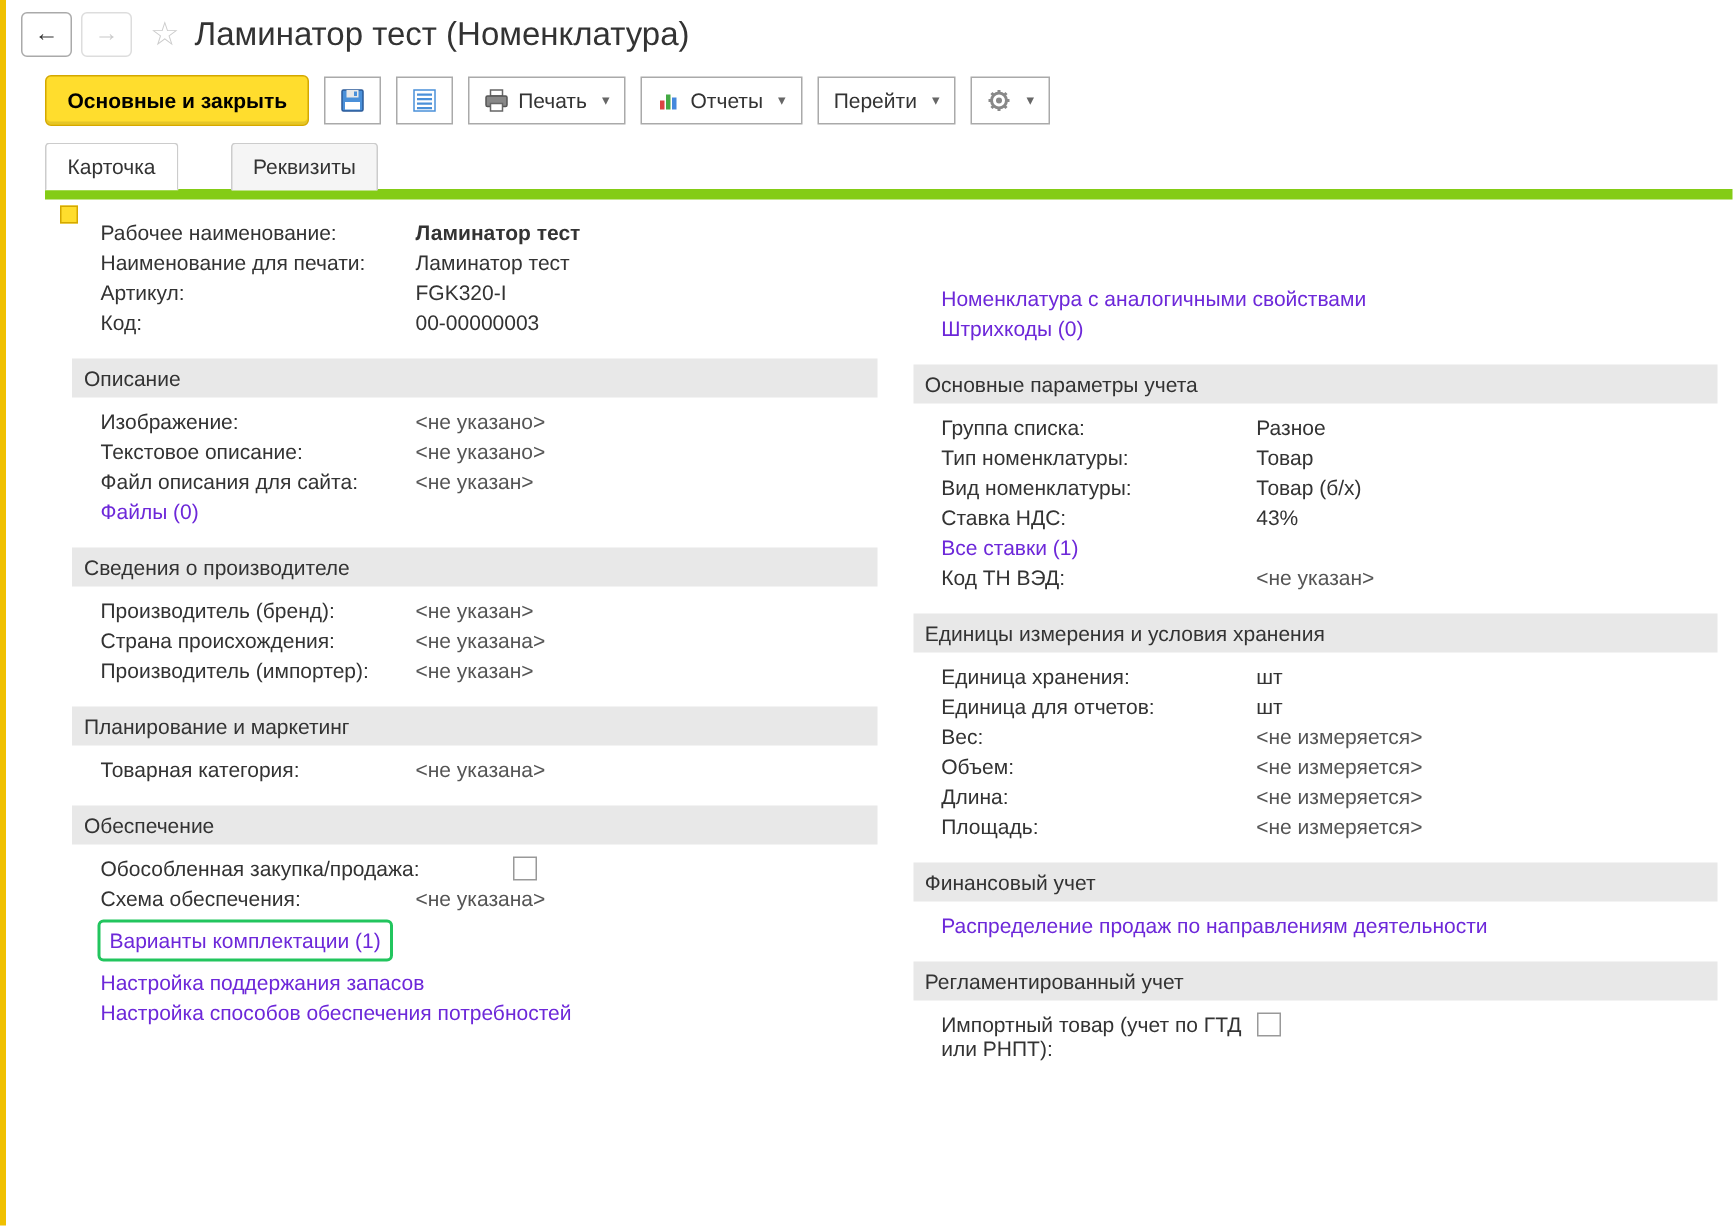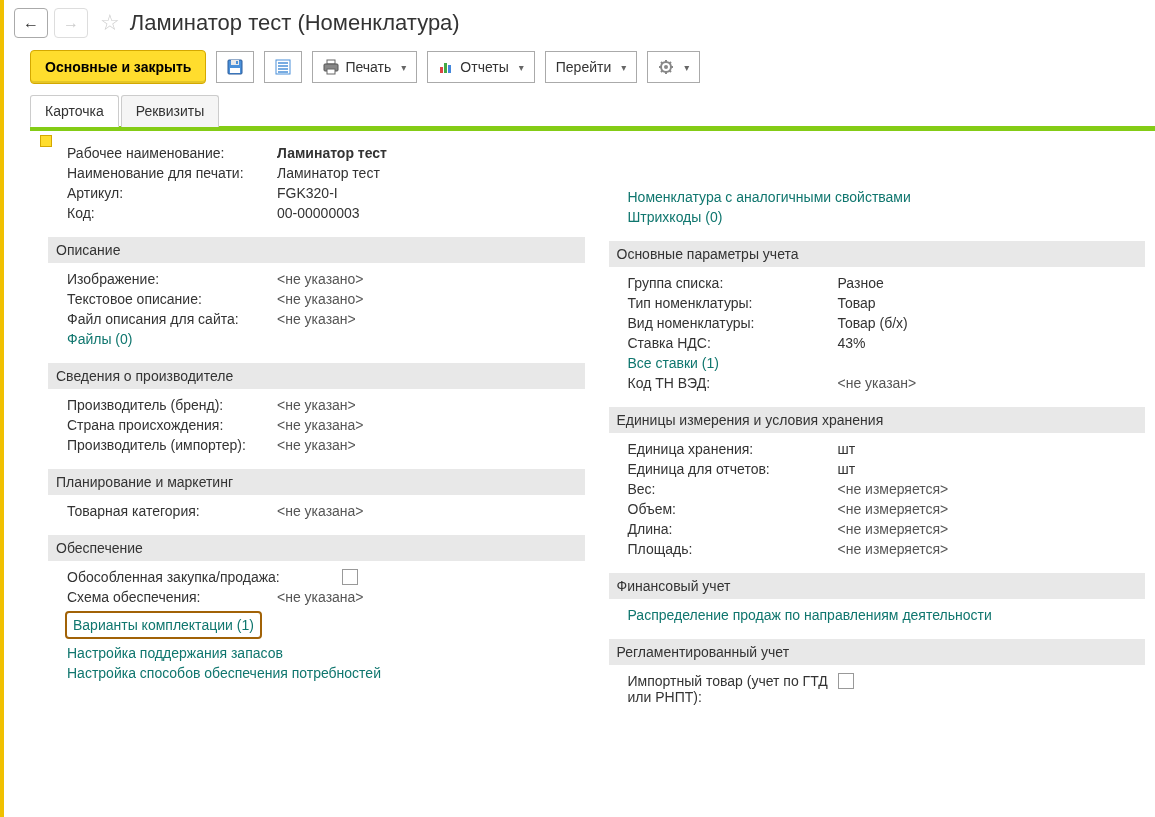--- a/index.html
+++ b/index.html
@@ -8,37 +8,37 @@
 .titlebar { display: flex; align-items: center; padding: 8px 10px; gap: 6px; }
 .nav-btn { width: 34px; height: 30px; border: 1px solid #aaa; border-radius: 4px; background: #fff; display: flex; align-items: center; justify-content: center; cursor: pointer; font-size: 16px; color: #333; }
 .nav-btn.disabled { color: #ccc; border-color: #ddd; cursor: default; }
 .star-icon { font-size: 22px; color: #ccc; margin-left: 6px; margin-right: 4px; }
 .win-title { font-size: 22px; color: #333; font-weight: 400; }
 .toolbar { display: flex; align-items: center; padding: 4px 10px 10px 26px; gap: 10px; }
 .btn-yellow { background: #ffdd2d; border: 1px solid #d4a800; border-radius: 4px; padding: 8px 14px; font-size: 14px; font-weight: bold; cursor: pointer; box-shadow: inset 0 -2px 0 rgba(0,0,0,0.1); }
 .btn { border: 1px solid #aaa; border-radius: 0; background: #fff; padding: 7px 10px; font-size: 14px; cursor: pointer; display: inline-flex; align-items: center; gap: 6px; color: #333; }
 .btn .ic { width: 16px; height: 16px; display: inline-flex; align-items: center; justify-content: center; }
 .dropdown-arrow { font-size: 10px; color: #666; margin-left: 4px; }
-.tabs { display: flex; border-bottom: 5px solid #84cc16; margin: 0 0 0 26px; }
+.tabs { display: flex; border-bottom: 7px solid #84cc16; margin: 0 0 0 26px; gap: 33px; }
 .tab { padding: 7px 14px; border: 1px solid #ccc; border-bottom: none; margin-right: 2px; background: #f5f5f5; cursor: pointer; border-radius: 3px 3px 0 0; color: #333; position: relative; top: 1px; }
 .tab.active { background: #fff; border-bottom: 1px solid #fff; }
 .content { padding: 12px 10px 10px 44px; }
 .corner-mark { position: absolute; margin-left: -8px; margin-top: -8px; width: 12px; height: 12px; background: #ffdd2d; border: 1px solid #d4a800; }
 .cols { display: flex; gap: 24px; }
 .col { flex: 1; min-width: 0; }
 .field-row { display: flex; padding: 2px 0; align-items: flex-start; margin-left: 19px; }
 .field-label { width: 210px; flex-shrink: 0; color: #333; }
 .field-label-wide { width: 275px; flex-shrink: 0; color: #333; }
 .field-value { color: #333; }
 .field-value.bold { font-weight: bold; }
 .field-value.muted { color: #555; }
 .section-header { background: #e8e8e8; padding: 5px 8px; margin: 14px 0 6px 0; color: #333; }
-.link { color: #0f766e; text-decoration: none; cursor: pointer; }
+.link { color: #6d28d9; text-decoration: none; cursor: pointer; }
 .checkbox { width: 16px; height: 16px; border: 1px solid #999; display: inline-block; background: #fff; vertical-align: middle; }
-.highlight-box { border: 2px solid #a16207; border-radius: 4px; padding: 4px 6px; display: inline-block; margin: 2px -2px; }
+.highlight-box { border: 2px solid #22c55e; border-radius: 4px; padding: 4px 6px; display: inline-block; margin: 2px -2px; }
 svg { display: block; }
 </style>
 </head>
 <body>
 
 <div class="window">
   <div class="titlebar">
     <button class="nav-btn">
         <span>←</span>
       </button>

